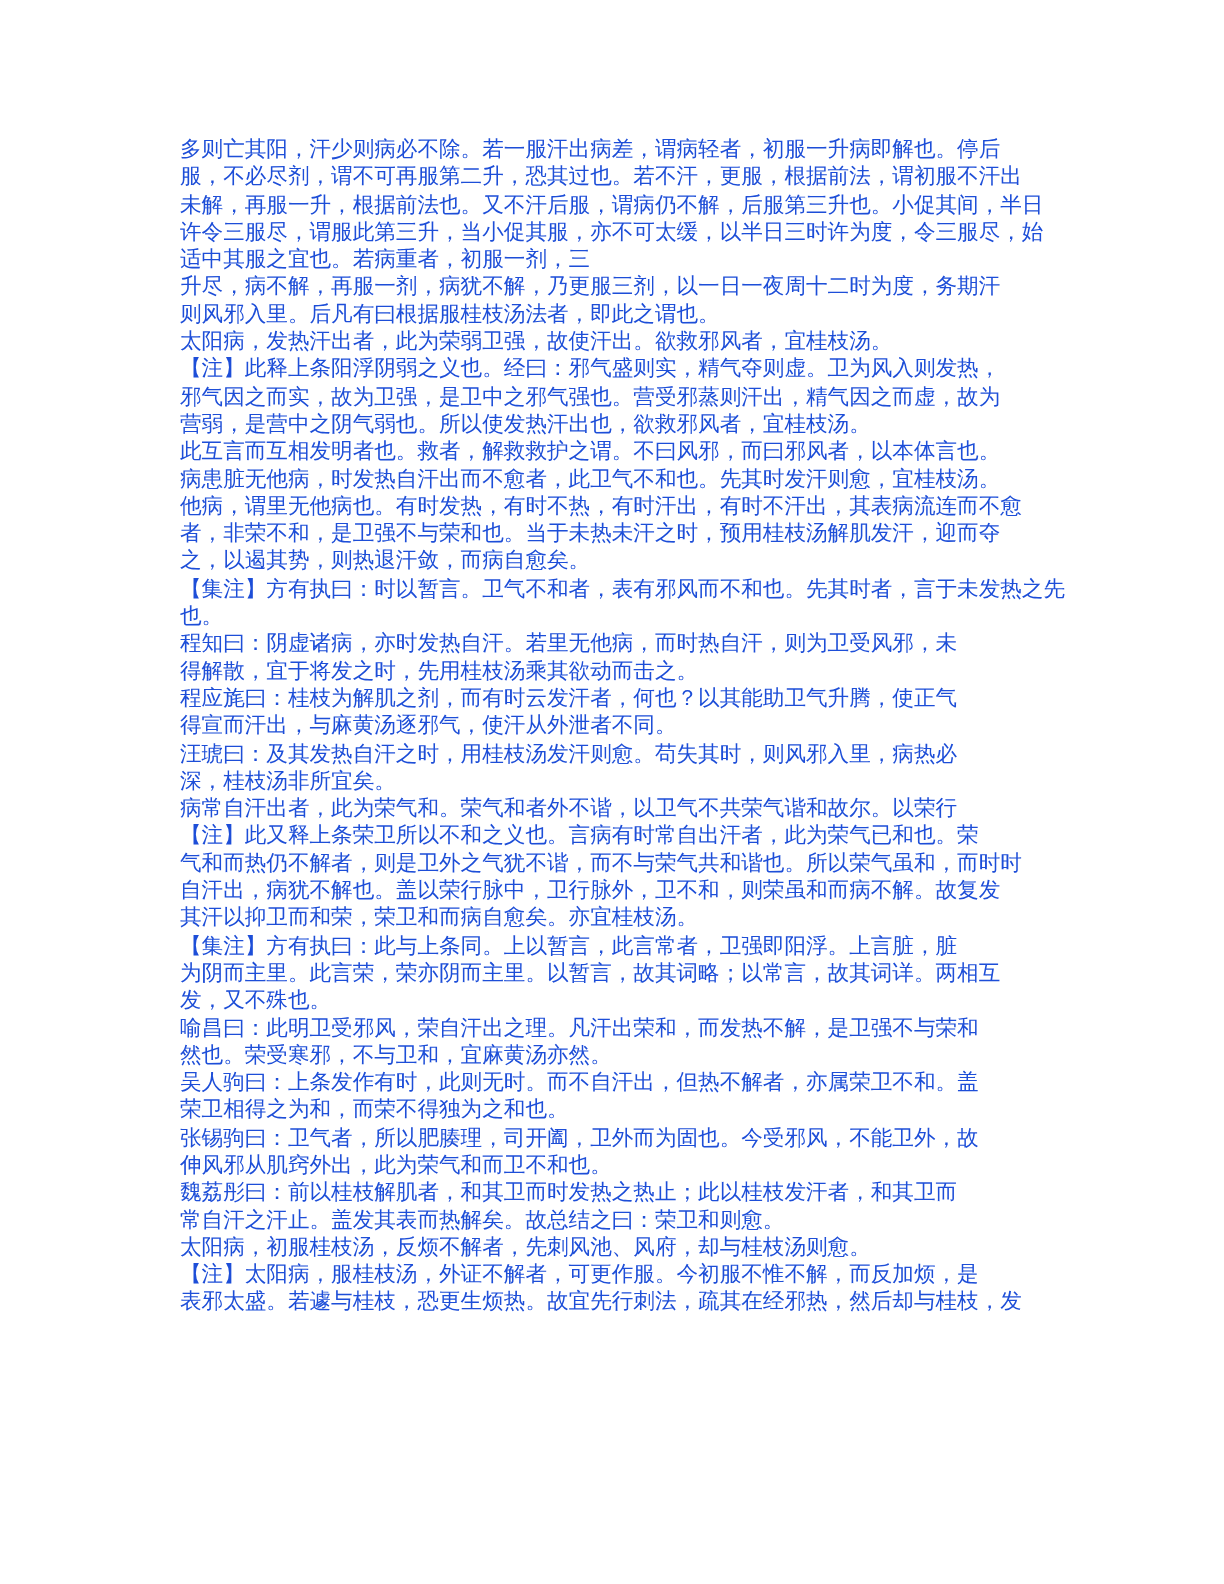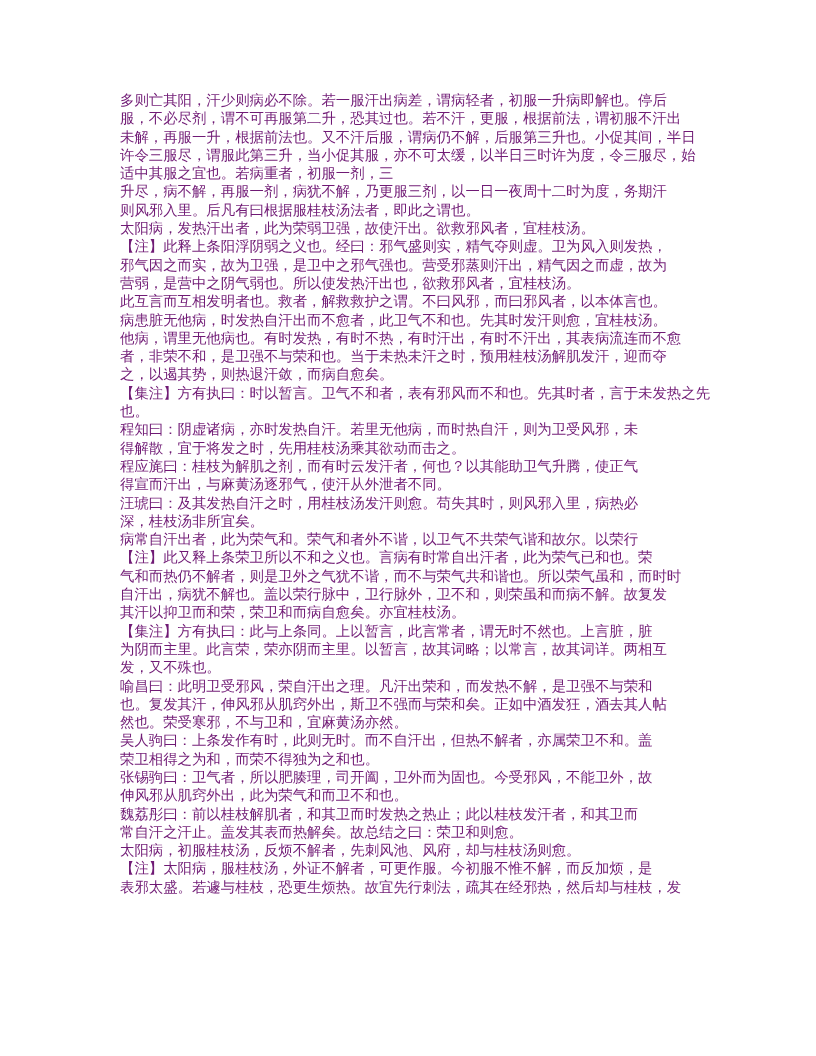--- a/index.html
+++ b/index.html
@@ -18,21 +18,21 @@
   .text-block {
     position: absolute;
     left: 120px;
     top: 91px;
     width: 592px;
   }
   .line {
     font-size: 14.4px;
     line-height: 18.3px;
     height: 18.3px;
-    color: #701a75;
+    color: #1d4ed8;
     white-space: nowrap;
     letter-spacing: 0px;
     text-align: left;
   }
 </style>
 </head>
 <body>
 
 <div class="page">
   <div class="text-block">
@@ -58,25 +58,24 @@
       <div class="line">得解散，宜于将发之时，先用桂枝汤乘其欲动而击之。</div>
       <div class="line">程应旄曰：桂枝为解肌之剂，而有时云发汗者，何也？以其能助卫气升腾，使正气</div>
       <div class="line">得宣而汗出，与麻黄汤逐邪气，使汗从外泄者不同。</div>
       <div class="line">汪琥曰：及其发热自汗之时，用桂枝汤发汗则愈。苟失其时，则风邪入里，病热必</div>
       <div class="line">深，桂枝汤非所宜矣。</div>
       <div class="line">病常自汗出者，此为荣气和。荣气和者外不谐，以卫气不共荣气谐和故尔。以荣行</div>
       <div class="line">【注】此又释上条荣卫所以不和之义也。言病有时常自出汗者，此为荣气已和也。荣</div>
       <div class="line">气和而热仍不解者，则是卫外之气犹不谐，而不与荣气共和谐也。所以荣气虽和，而时时</div>
       <div class="line">自汗出，病犹不解也。盖以荣行脉中，卫行脉外，卫不和，则荣虽和而病不解。故复发</div>
       <div class="line">其汗以抑卫而和荣，荣卫和而病自愈矣。亦宜桂枝汤。</div>
-      <div class="line">【集注】方有执曰：此与上条同。上以暂言，此言常者，谓无时不然也。上言脏，脏</div>
+      <div class="line">【集注】方有执曰：此与上条同。上以暂言，此言常者，卫强即阳浮。上言脏，脏</div>
       <div class="line">为阴而主里。此言荣，荣亦阴而主里。以暂言，故其词略；以常言，故其词详。两相互</div>
       <div class="line">发，又不殊也。</div>
       <div class="line">喻昌曰：此明卫受邪风，荣自汗出之理。凡汗出荣和，而发热不解，是卫强不与荣和</div>
-      <div class="line">也。复发其汗，伸风邪从肌窍外出，斯卫不强而与荣和矣。正如中酒发狂，酒去其人帖</div>
       <div class="line">然也。荣受寒邪，不与卫和，宜麻黄汤亦然。</div>
       <div class="line">吴人驹曰：上条发作有时，此则无时。而不自汗出，但热不解者，亦属荣卫不和。盖</div>
       <div class="line">荣卫相得之为和，而荣不得独为之和也。</div>
       <div class="line">张锡驹曰：卫气者，所以肥腠理，司开阖，卫外而为固也。今受邪风，不能卫外，故</div>
       <div class="line">伸风邪从肌窍外出，此为荣气和而卫不和也。</div>
       <div class="line">魏荔彤曰：前以桂枝解肌者，和其卫而时发热之热止；此以桂枝发汗者，和其卫而</div>
       <div class="line">常自汗之汗止。盖发其表而热解矣。故总结之曰：荣卫和则愈。</div>
       <div class="line">太阳病，初服桂枝汤，反烦不解者，先刺风池、风府，却与桂枝汤则愈。</div>
       <div class="line">【注】太阳病，服桂枝汤，外证不解者，可更作服。今初服不惟不解，而反加烦，是</div>
       <div class="line">表邪太盛。若遽与桂枝，恐更生烦热。故宜先行刺法，疏其在经邪热，然后却与桂枝，发</div>

